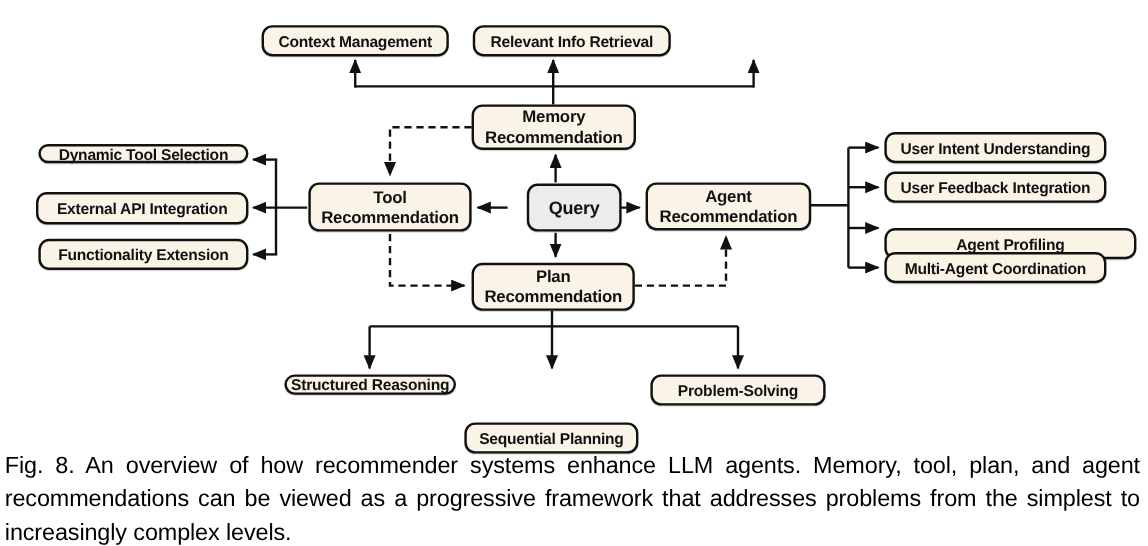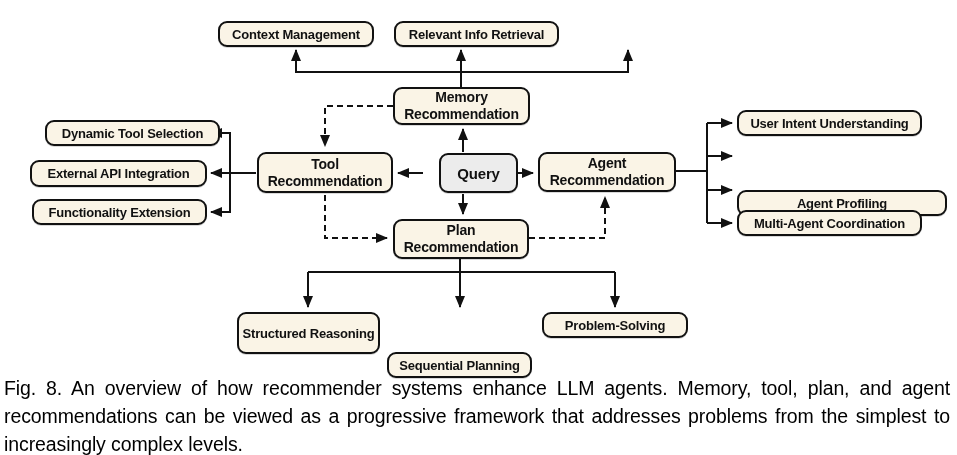--- a/index.html
+++ b/index.html
@@ -89,41 +89,44 @@
   <div class="node main query" style="left:424px; top:153px; width:79px; height:40px;margin-left:15px;">
     <span>Query</span>
   </div>
   <div class="node main" style="left:538px; top:152px; width:138px; height:40px;">
     <span>Agent Recommendation</span>
   </div>
   <div class="node main" style="left:393px; top:219px; width:136px; height:40px;">
     <span>Plan Recommendation</span>
   </div>
 
-  <div class="node" style="left:32px; top:120px; width:175px; height:26px;margin-left:13px;">
+  <div class="node" style="left:32px; top:120px; width:175px; height:16px;">
     <span>Dynamic Tool Selection</span>
   </div>
   <div class="node" style="left:30px; top:160px; width:177px; height:27px;">
     <span>External API Integration</span>
   </div>
   <div class="node" style="left:32px; top:199px; width:175px; height:26px;">
     <span>Functionality Extension</span>
   </div>
 
   <div class="node" style="left:737px; top:110px; width:185px; height:26px;">
     <span>User Intent Understanding</span>
   </div>
+  <div class="node" style="left:737px; top:143px; width:185px; height:26px;">
+    <span>User Feedback Integration</span>
+  </div>
   <div class="node" style="left:737px; top:177px; width:210px; height:26px;margin-top:13px;">
     <span>Agent Profiling</span>
   </div>
   <div class="node" style="left:737px; top:210px; width:185px; height:26px;">
     <span>Multi-Agent Coordination</span>
   </div>
 
-  <div class="node" style="left:237px; top:312px; width:143px; height:42px;">
+  <div class="node" style="left:237px; top:312px; width:143px; height:17px;">
     <span>Structured Reasoning</span>
   </div>
   <div class="node" style="left:387px; top:312px; width:145px; height:26px;margin-top:40px;">
     <span>Sequential Planning</span>
   </div>
   <div class="node" style="left:542px; top:312px; width:146px; height:26px;">
     <span>Problem-Solving</span>
   </div>
 
   <p class="caption">Fig. 8. An overview of how recommender systems enhance LLM agents. Memory, tool, plan, and agent recommendations can be viewed as a progressive framework that addresses problems from the simplest to increasingly complex levels.</p>

